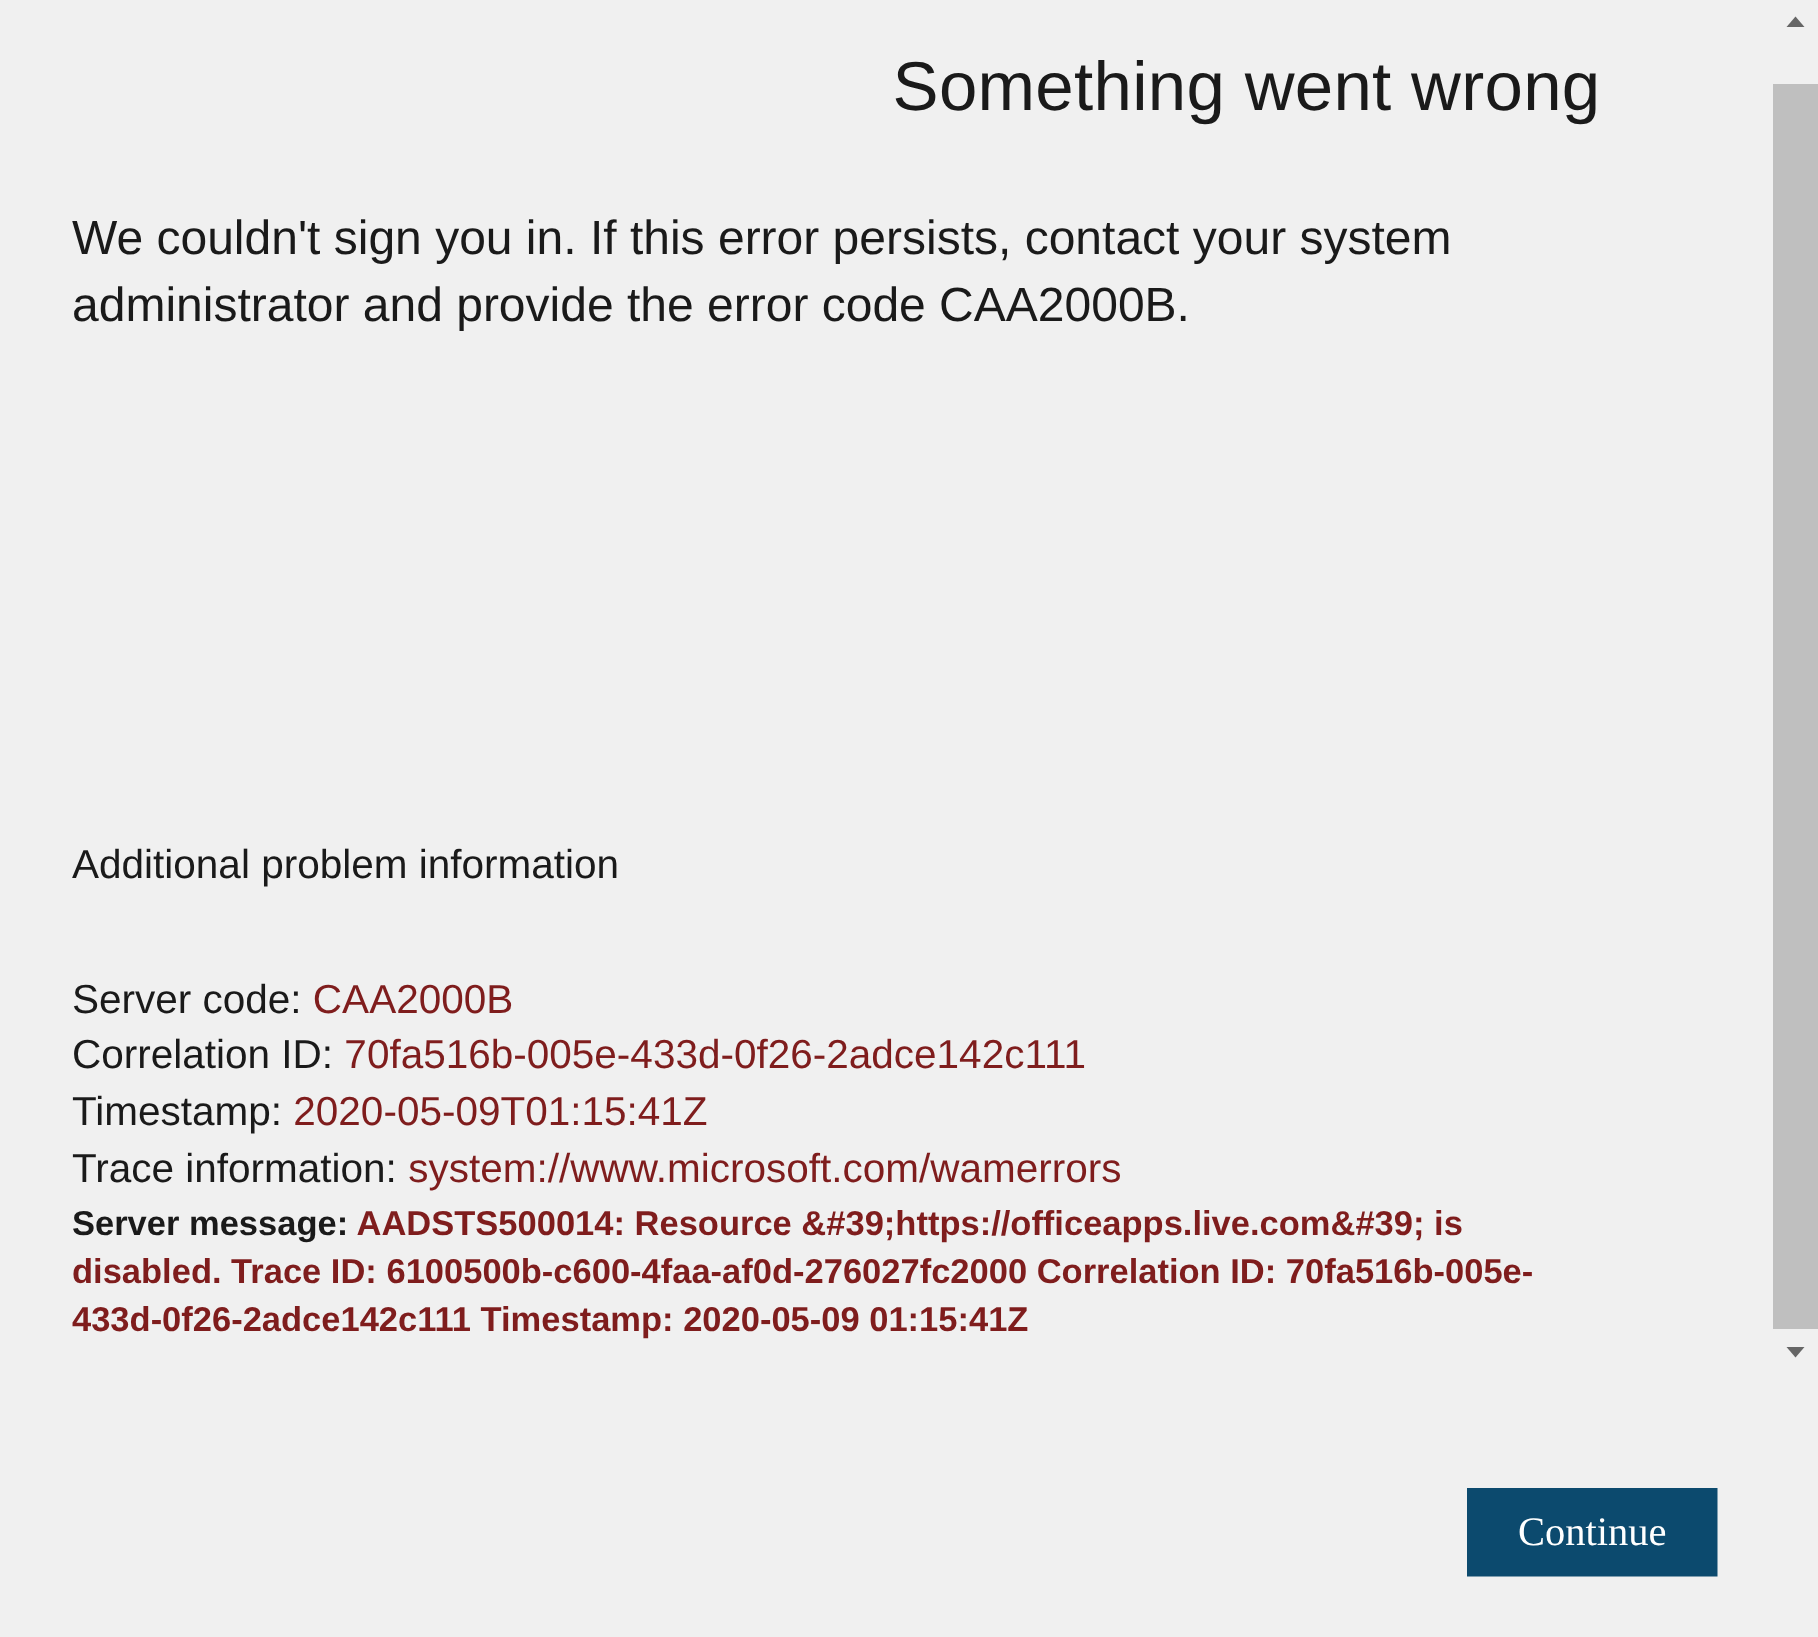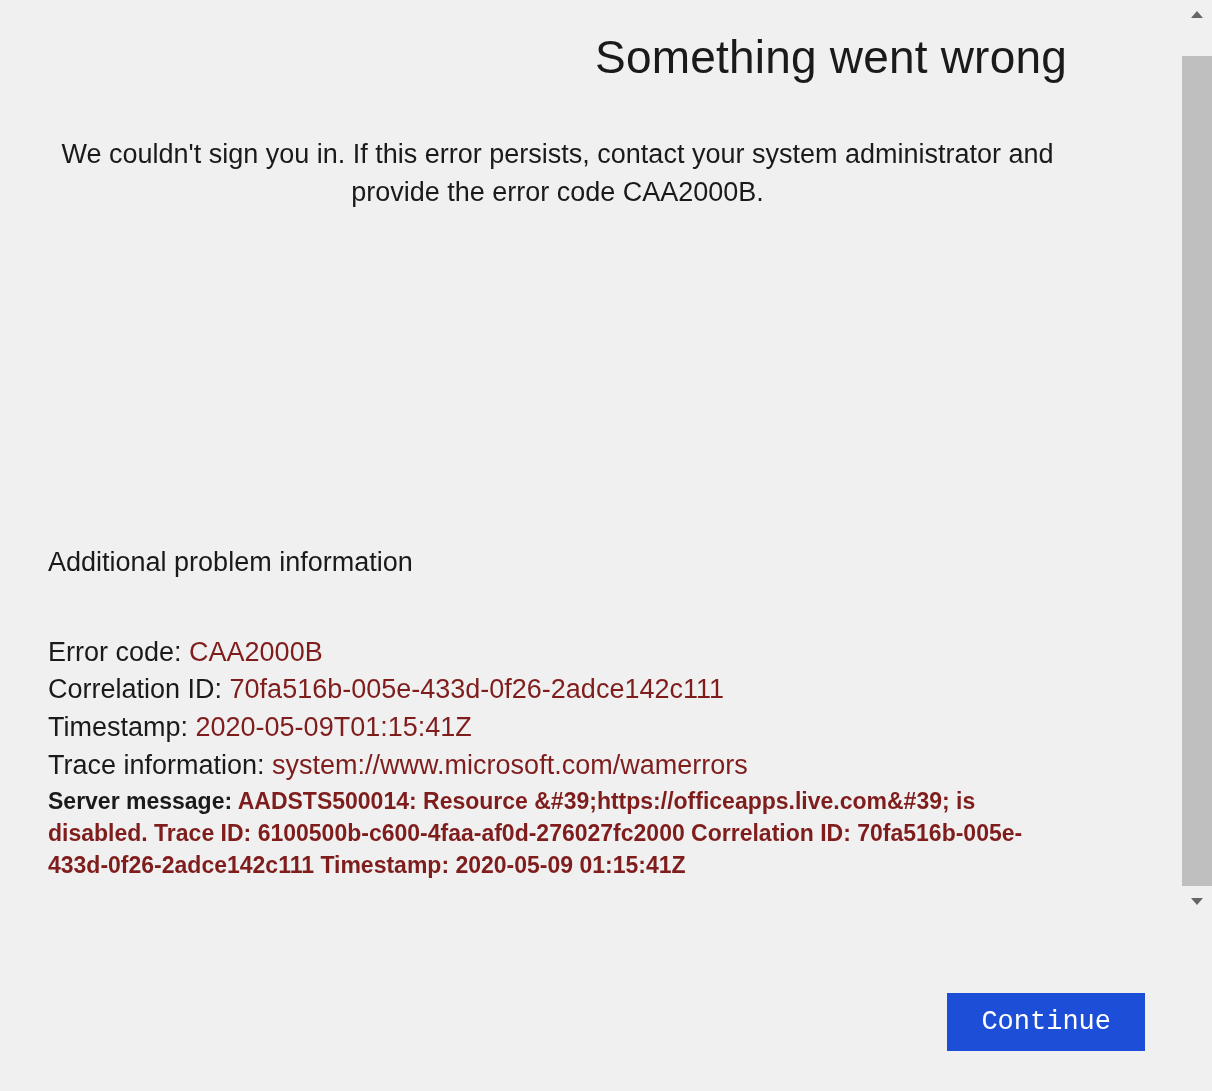--- a/index.html
+++ b/index.html
@@ -81,26 +81,25 @@
     }
     h1 {
       font-size: 46px;
       font-weight: 350;
       color: #1a1a1a;
       margin-bottom: 52px;
       letter-spacing: 0.2px;
       text-align: right;
     }
     .description {
-      font-size: 27px;
+      font-size: 32px;
       font-weight: 400;
       color: #1a1a1a;
       line-height: 1.4;
       margin-bottom: 335px;
-      text-align: center;
     }
     .section-title {
       font-size: 27px;
       font-weight: 400;
       color: #1a1a1a;
       margin-bottom: 56px;
     }
     .info-line {
       font-size: 27px;
       font-weight: 400;
@@ -115,41 +114,41 @@
       font-weight: 700;
       color: #1a1a1a;
       line-height: 1.4;
     }
     .button-bar {
       position: absolute;
       bottom: 40px;
       right: 67px;
     }
     .continue-btn {
-      background: #1d4ed8;
+      background: #0c4a6e;
       color: #ffffff;
       border: none;
       font-size: 27px;
       font-weight: 400;
       padding: 14px 34px;
       cursor: pointer;
-      font-family: Liberation Mono, monospace;
+      font-family: Liberation Serif, serif;
     }
   </style>
 </head>
 <body>
 
 <div class="dialog">
   <div class="content-area">
     <h1>Something went wrong</h1>
     <p class="description">We couldn't sign you in. If this error persists, contact your system administrator and provide the error code CAA2000B.</p>
     <p class="section-title">Additional problem information</p>
 
     <div class="info-line">
-      <span>Error code: </span><span class="red-value">CAA2000B</span>
+      <span>Server code: </span><span class="red-value">CAA2000B</span>
     </div>
 
     <div class="info-line">
       <span>Correlation ID: </span><span class="red-value">70fa516b-005e-433d-0f26-2adce142c111</span>
     </div>
 
     <div class="info-line">
       <span>Timestamp: </span><span class="red-value">2020-05-09T01:15:41Z</span>
     </div>
 

